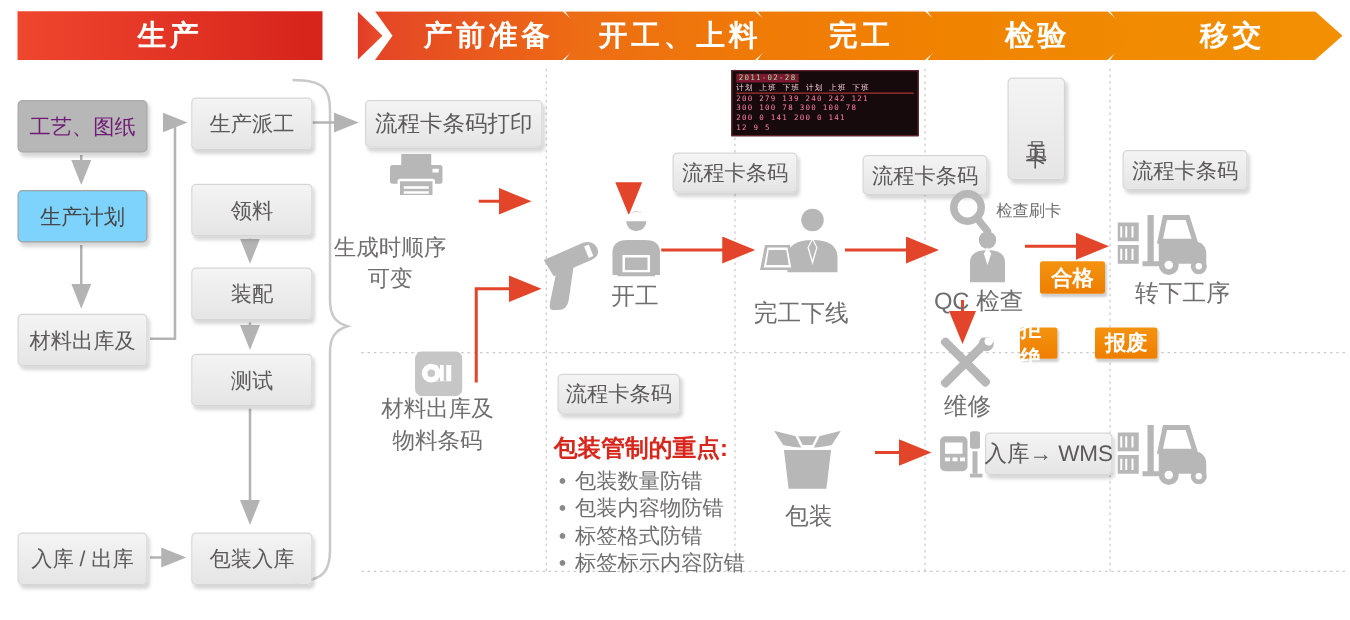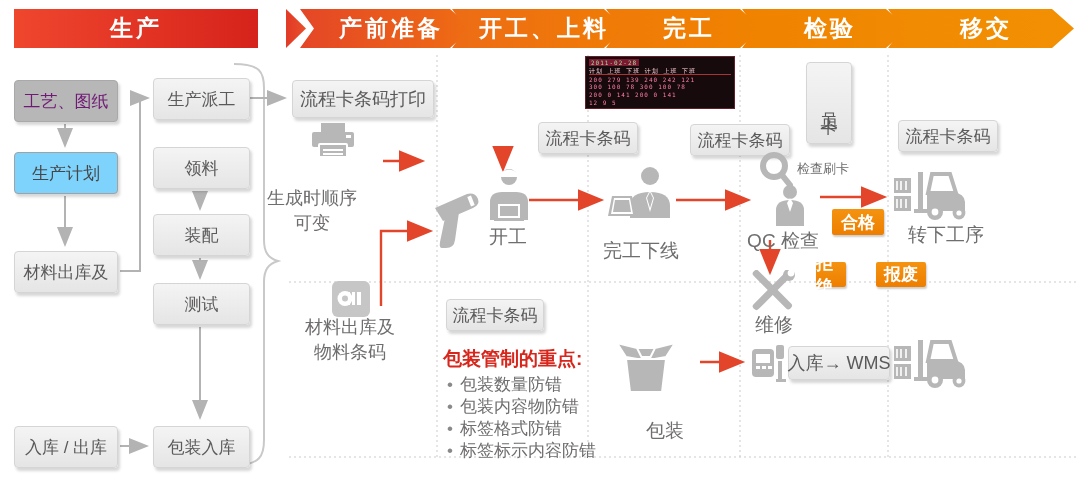--- a/index.html
+++ b/index.html
@@ -210,21 +210,21 @@
   <div class="icon" style="left:616px;top:336px;">
     <svg width="60" height="58" viewBox="0 0 60 58">
       <g fill="#b7b7b8">
         <polygon points="12,20 48,20 44,13 16,13"></polygon>
         <polygon points="10,21 1,7 21,12 27,24" stroke="#fff" stroke-width="2"></polygon>
         <polygon points="50,21 59,7 39,12 33,24" stroke="#fff" stroke-width="2"></polygon>
         <polygon points="10,23 50,23 46,56 14,56" stroke="#fff" stroke-width="2"></polygon>
       </g>
     </svg>
   </div>
-  <div class="lbl" style="left:622px;top:418px;width:50px;margin-left:18px;">包装</div>
+  <div class="lbl" style="left:622px;top:400px;width:50px;">包装</div>
 
   <div class="box vcard" style="left:806px;top:62px;width:34px;height:64px;">员工卡</div>
   <div class="lbl small" style="left:788px;top:128px;width:70px;">检查刷卡</div>
   <div class="box" style="left:690px;top:124px;width:98px;height:30px;">流程卡条码</div>
 
   <div class="icon" style="left:752px;top:152px;">
     <svg width="60" height="74" viewBox="0 0 60 74">
       <g fill="none" stroke="#b7b7b8">
         <circle cx="22" cy="14" r="11" stroke-width="6"></circle>
         <line x1="30" y1="23" x2="38" y2="33" stroke-width="6" stroke-linecap="round"></line>

